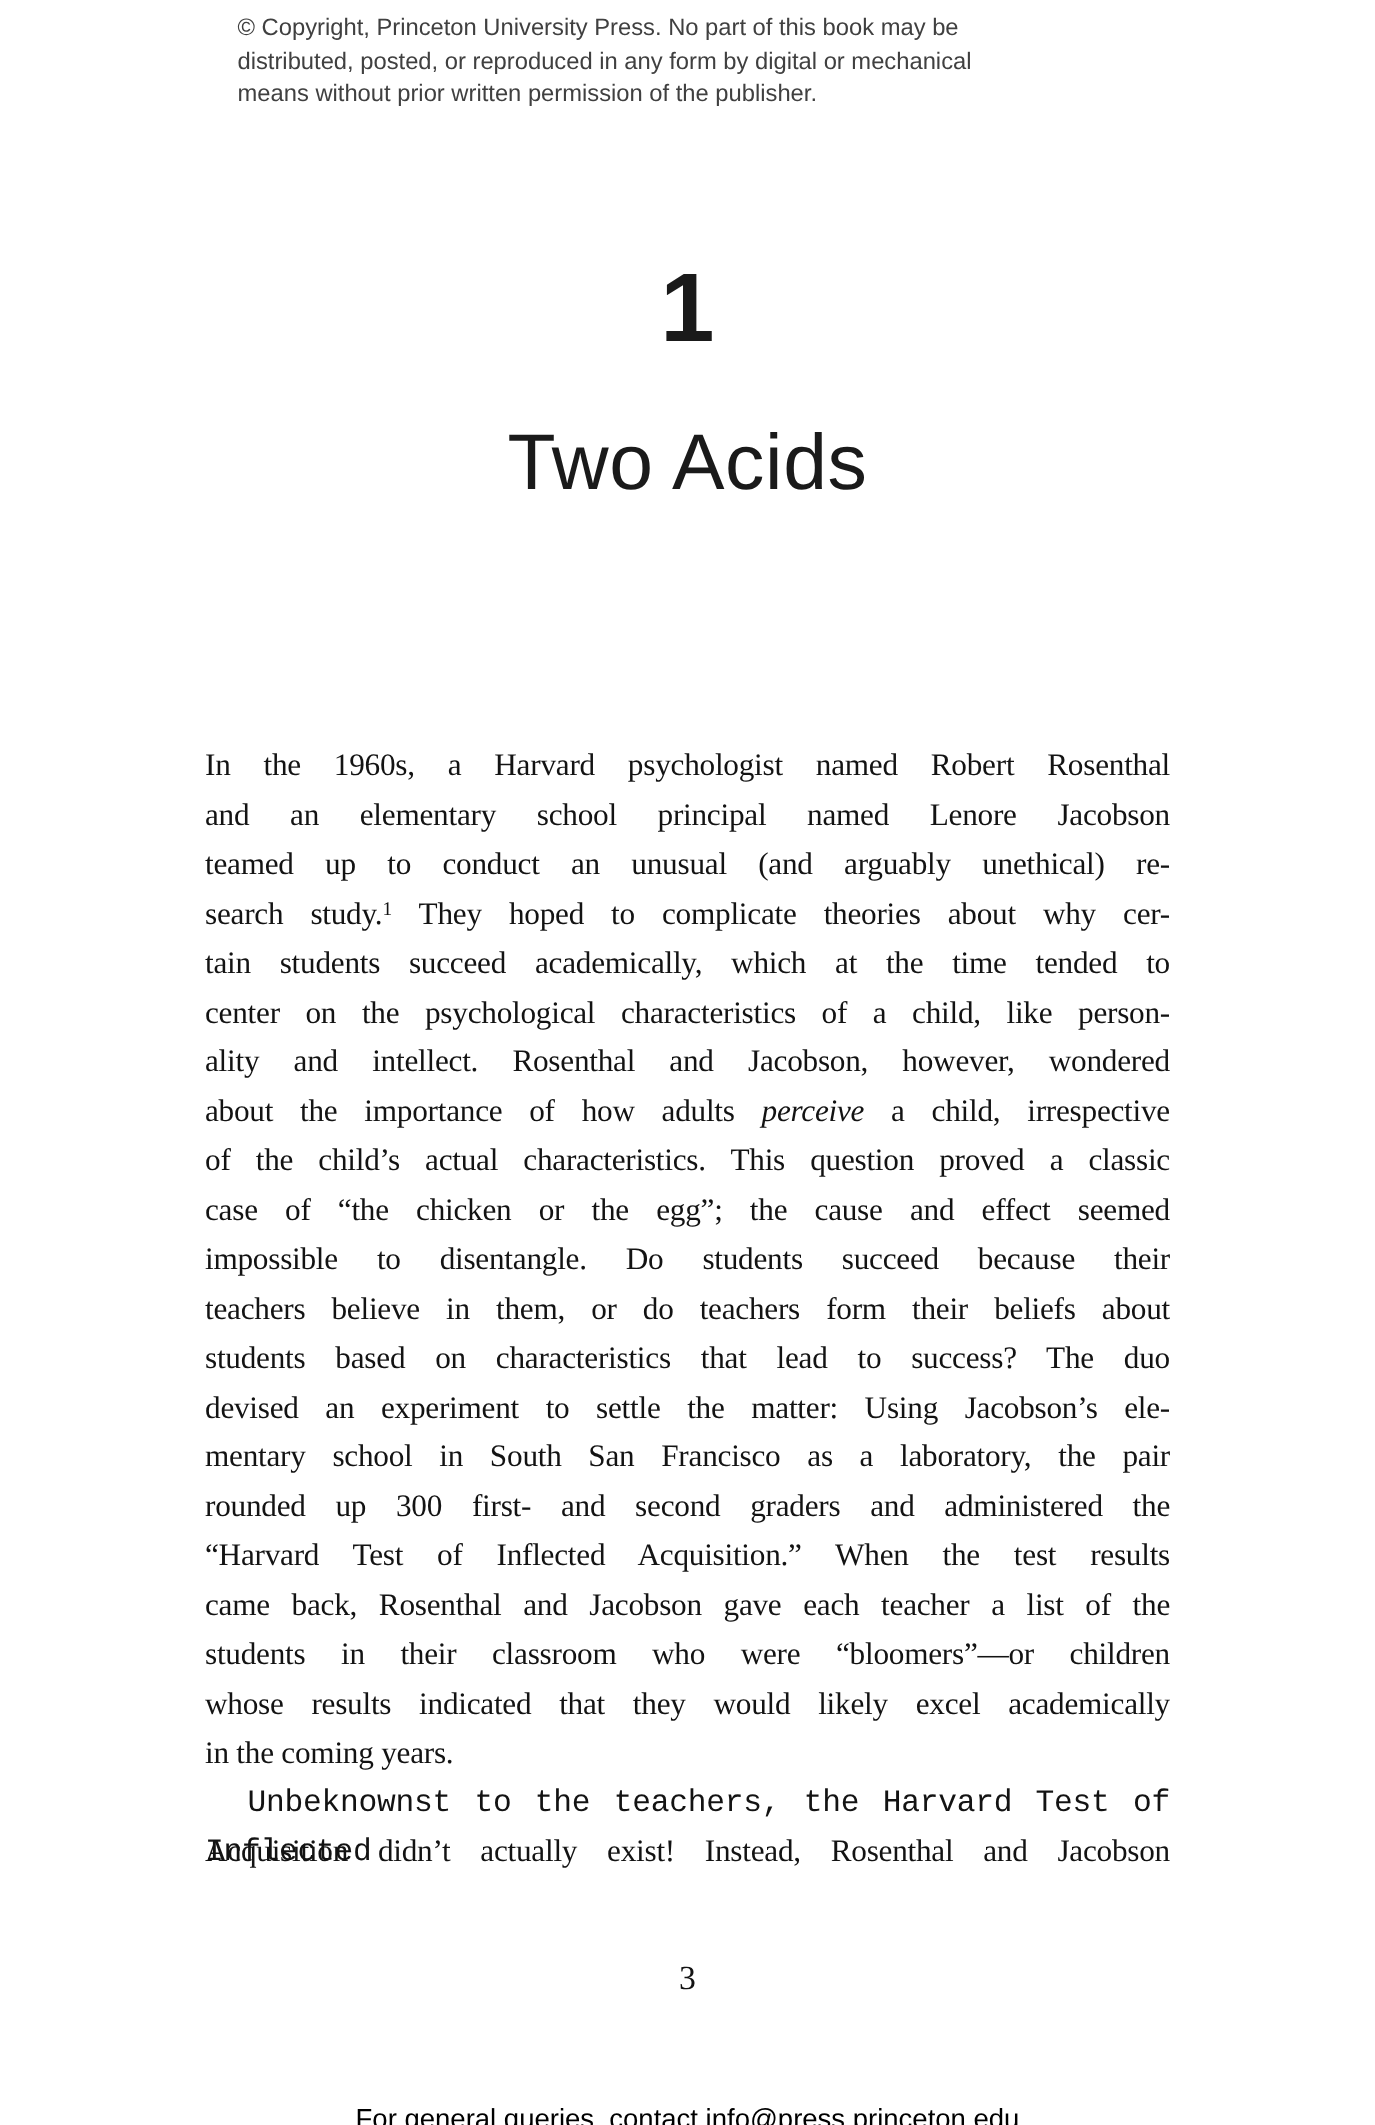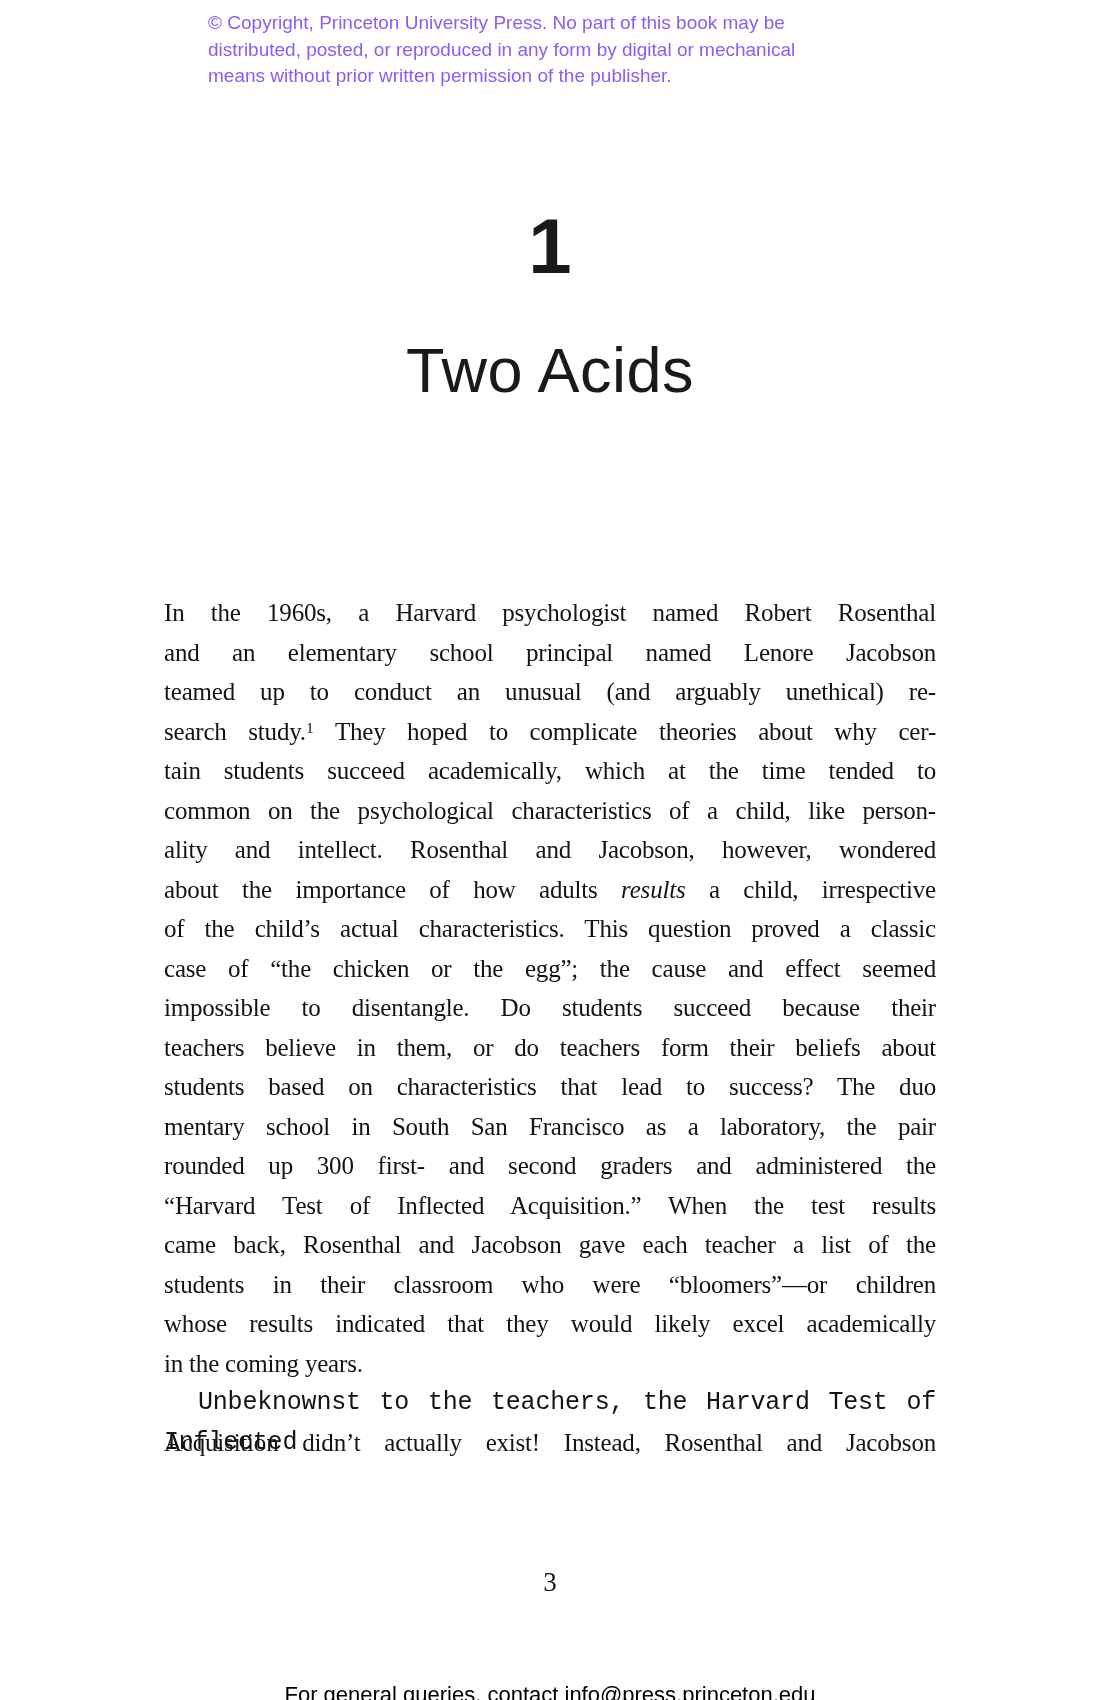--- a/index.html
+++ b/index.html
@@ -6,24 +6,24 @@
   body {
     width: 1100px; height: 1700px;
     background: #ffffff;
     color: #111111;
     font-family: "Liberation Serif", serif;
     position: relative;
     overflow: hidden;
   }
   .copyright {
     position: absolute;
-    left: 208px; top: 10px; width: 690px;
+    left: 190px; top: 10px; width: 690px;
     font-family: "Liberation Sans", sans-serif;
     font-size: 19px; line-height: 26.5px;
-    color: #8b5cf6;
+    color: #404040;
   }
   .chapter-number {
     position: absolute;
     left: 0; top: 207px; width: 100%;
     text-align: center;
     font-family: "Liberation Sans", sans-serif;
     font-weight: bold;
     font-size: 78px; line-height: 1;
     color: #1a1a1a;
   }
@@ -85,28 +85,29 @@
 <div class="chapter-number">1</div>
 
 <div class="chapter-title">Two Acids</div>
 
 <div class="body-text">
     <div class="line"><span>In the 1960s, a Harvard psychologist named Robert Rosenthal</span></div>
     <div class="line"><span>and an elementary school principal named Lenore Jacobson</span></div>
     <div class="line"><span>teamed up to conduct an unusual (and arguably unethical) re-</span></div>
     <div class="line"><span>search study.</span><span class="sup">1</span><span> They hoped to complicate theories about why cer-</span></div>
     <div class="line"><span>tain students succeed academically, which at the time tended to</span></div>
-    <div class="line"><span>common on the psychological characteristics of a child, like person-</span></div>
+    <div class="line"><span>center on the psychological characteristics of a child, like person-</span></div>
     <div class="line"><span>ality and intellect. Rosenthal and Jacobson, however, wondered</span></div>
-    <div class="line"><span>about the importance of how adults </span><span class="it">results</span><span> a child, irrespective</span></div>
+    <div class="line"><span>about the importance of how adults </span><span class="it">perceive</span><span> a child, irrespective</span></div>
     <div class="line"><span>of the child’s actual characteristics. This question proved a classic</span></div>
     <div class="line"><span>case of “the chicken or the egg”; the cause and effect seemed</span></div>
     <div class="line"><span>impossible to disentangle. Do students succeed because their</span></div>
     <div class="line"><span>teachers believe in them, or do teachers form their beliefs about</span></div>
     <div class="line"><span>students based on characteristics that lead to success? The duo</span></div>
+    <div class="line"><span>devised an experiment to settle the matter: Using Jacobson’s ele-</span></div>
     <div class="line"><span>mentary school in South San Francisco as a laboratory, the pair</span></div>
     <div class="line"><span>rounded up 300 first- and second graders and administered the</span></div>
     <div class="line"><span>“Harvard Test of Inflected Acquisition.” When the test results</span></div>
     <div class="line"><span>came back, Rosenthal and Jacobson gave each teacher a list of the</span></div>
     <div class="line"><span>students in their classroom who were “bloomers”—or children</span></div>
     <div class="line"><span>whose results indicated that they would likely excel academically</span></div>
     <div class="line last"><span>in the coming years.</span></div>
     <div class="line indent"><span>Unbeknownst to the teachers, the Harvard Test of Inflected</span></div>
     <div class="line"><span>Acquisition didn’t actually exist! Instead, Rosenthal and Jacobson</span></div>
   </div>

